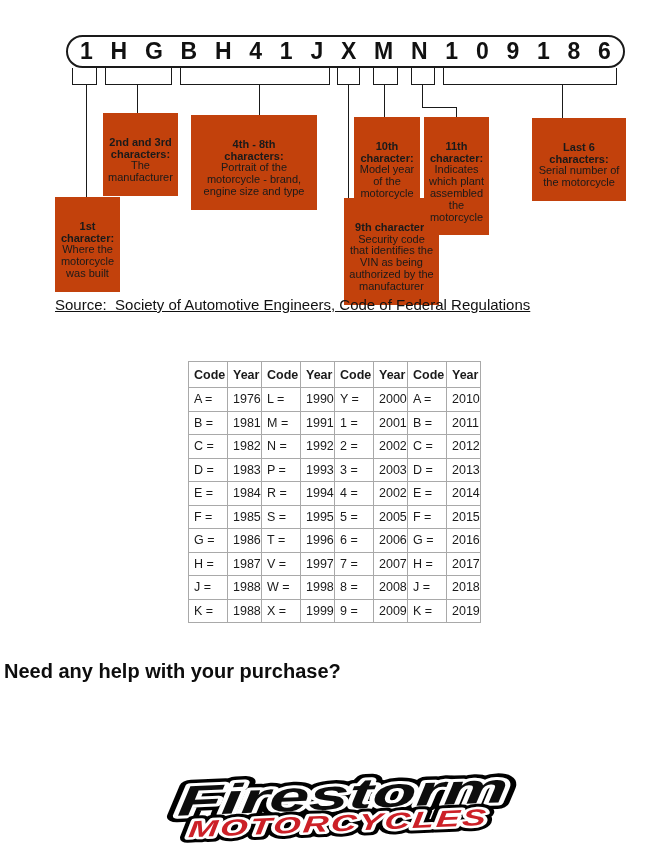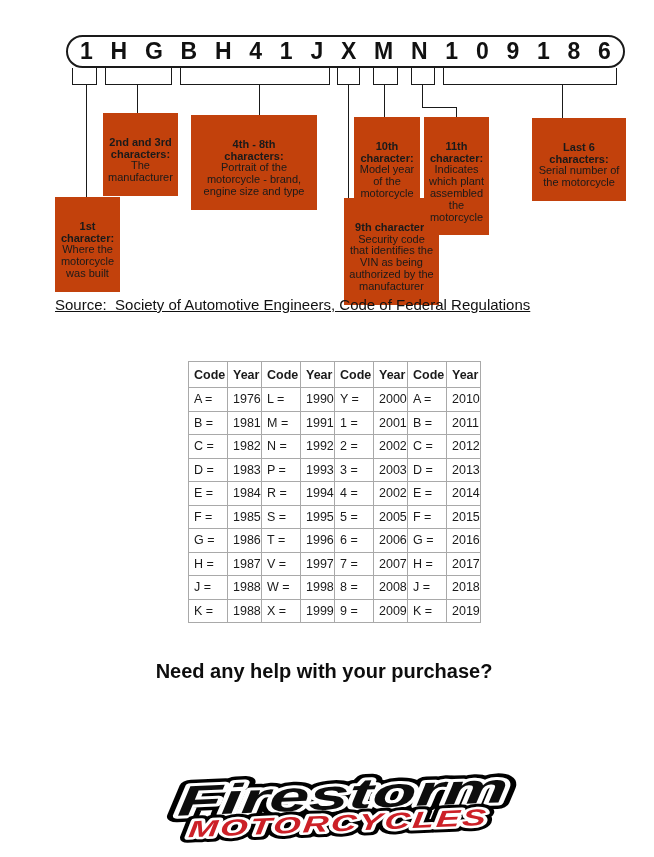--- a/index.html
+++ b/index.html
@@ -44,21 +44,21 @@
   .year-table th,.year-table td{
     border:1px solid #a9a9a9;text-align:left;padding:0 0 0 5px;box-sizing:border-box;
     overflow:hidden;white-space:nowrap;
   }
   .year-table th{font-weight:bold;height:26px;}
   .year-table td{height:23.5px;font-weight:normal;}
   .year-table th:nth-child(odd){width:39px;}
   .year-table th:nth-child(even){width:34px;}
   
   .help-text{
-    position:absolute;left:16px;top:658px;width:616px;text-align:center;
+    position:absolute;left:4px;top:658px;width:616px;text-align:left;
     font-weight:bold;font-size:20px;line-height:27.5px;color:#0d0d0d;
   }
   
   .logo-wrap{position:absolute;left:156px;top:763px;width:366px;height:84px;}
   .logo-main{
     font-family:"Liberation Sans", sans-serif;font-weight:bold;font-style:italic;
     font-size:42px;paint-order:stroke;stroke-linejoin:round;
   }
   .logo-sub{
     font-family:"Liberation Sans", sans-serif;font-weight:bold;font-style:italic;

